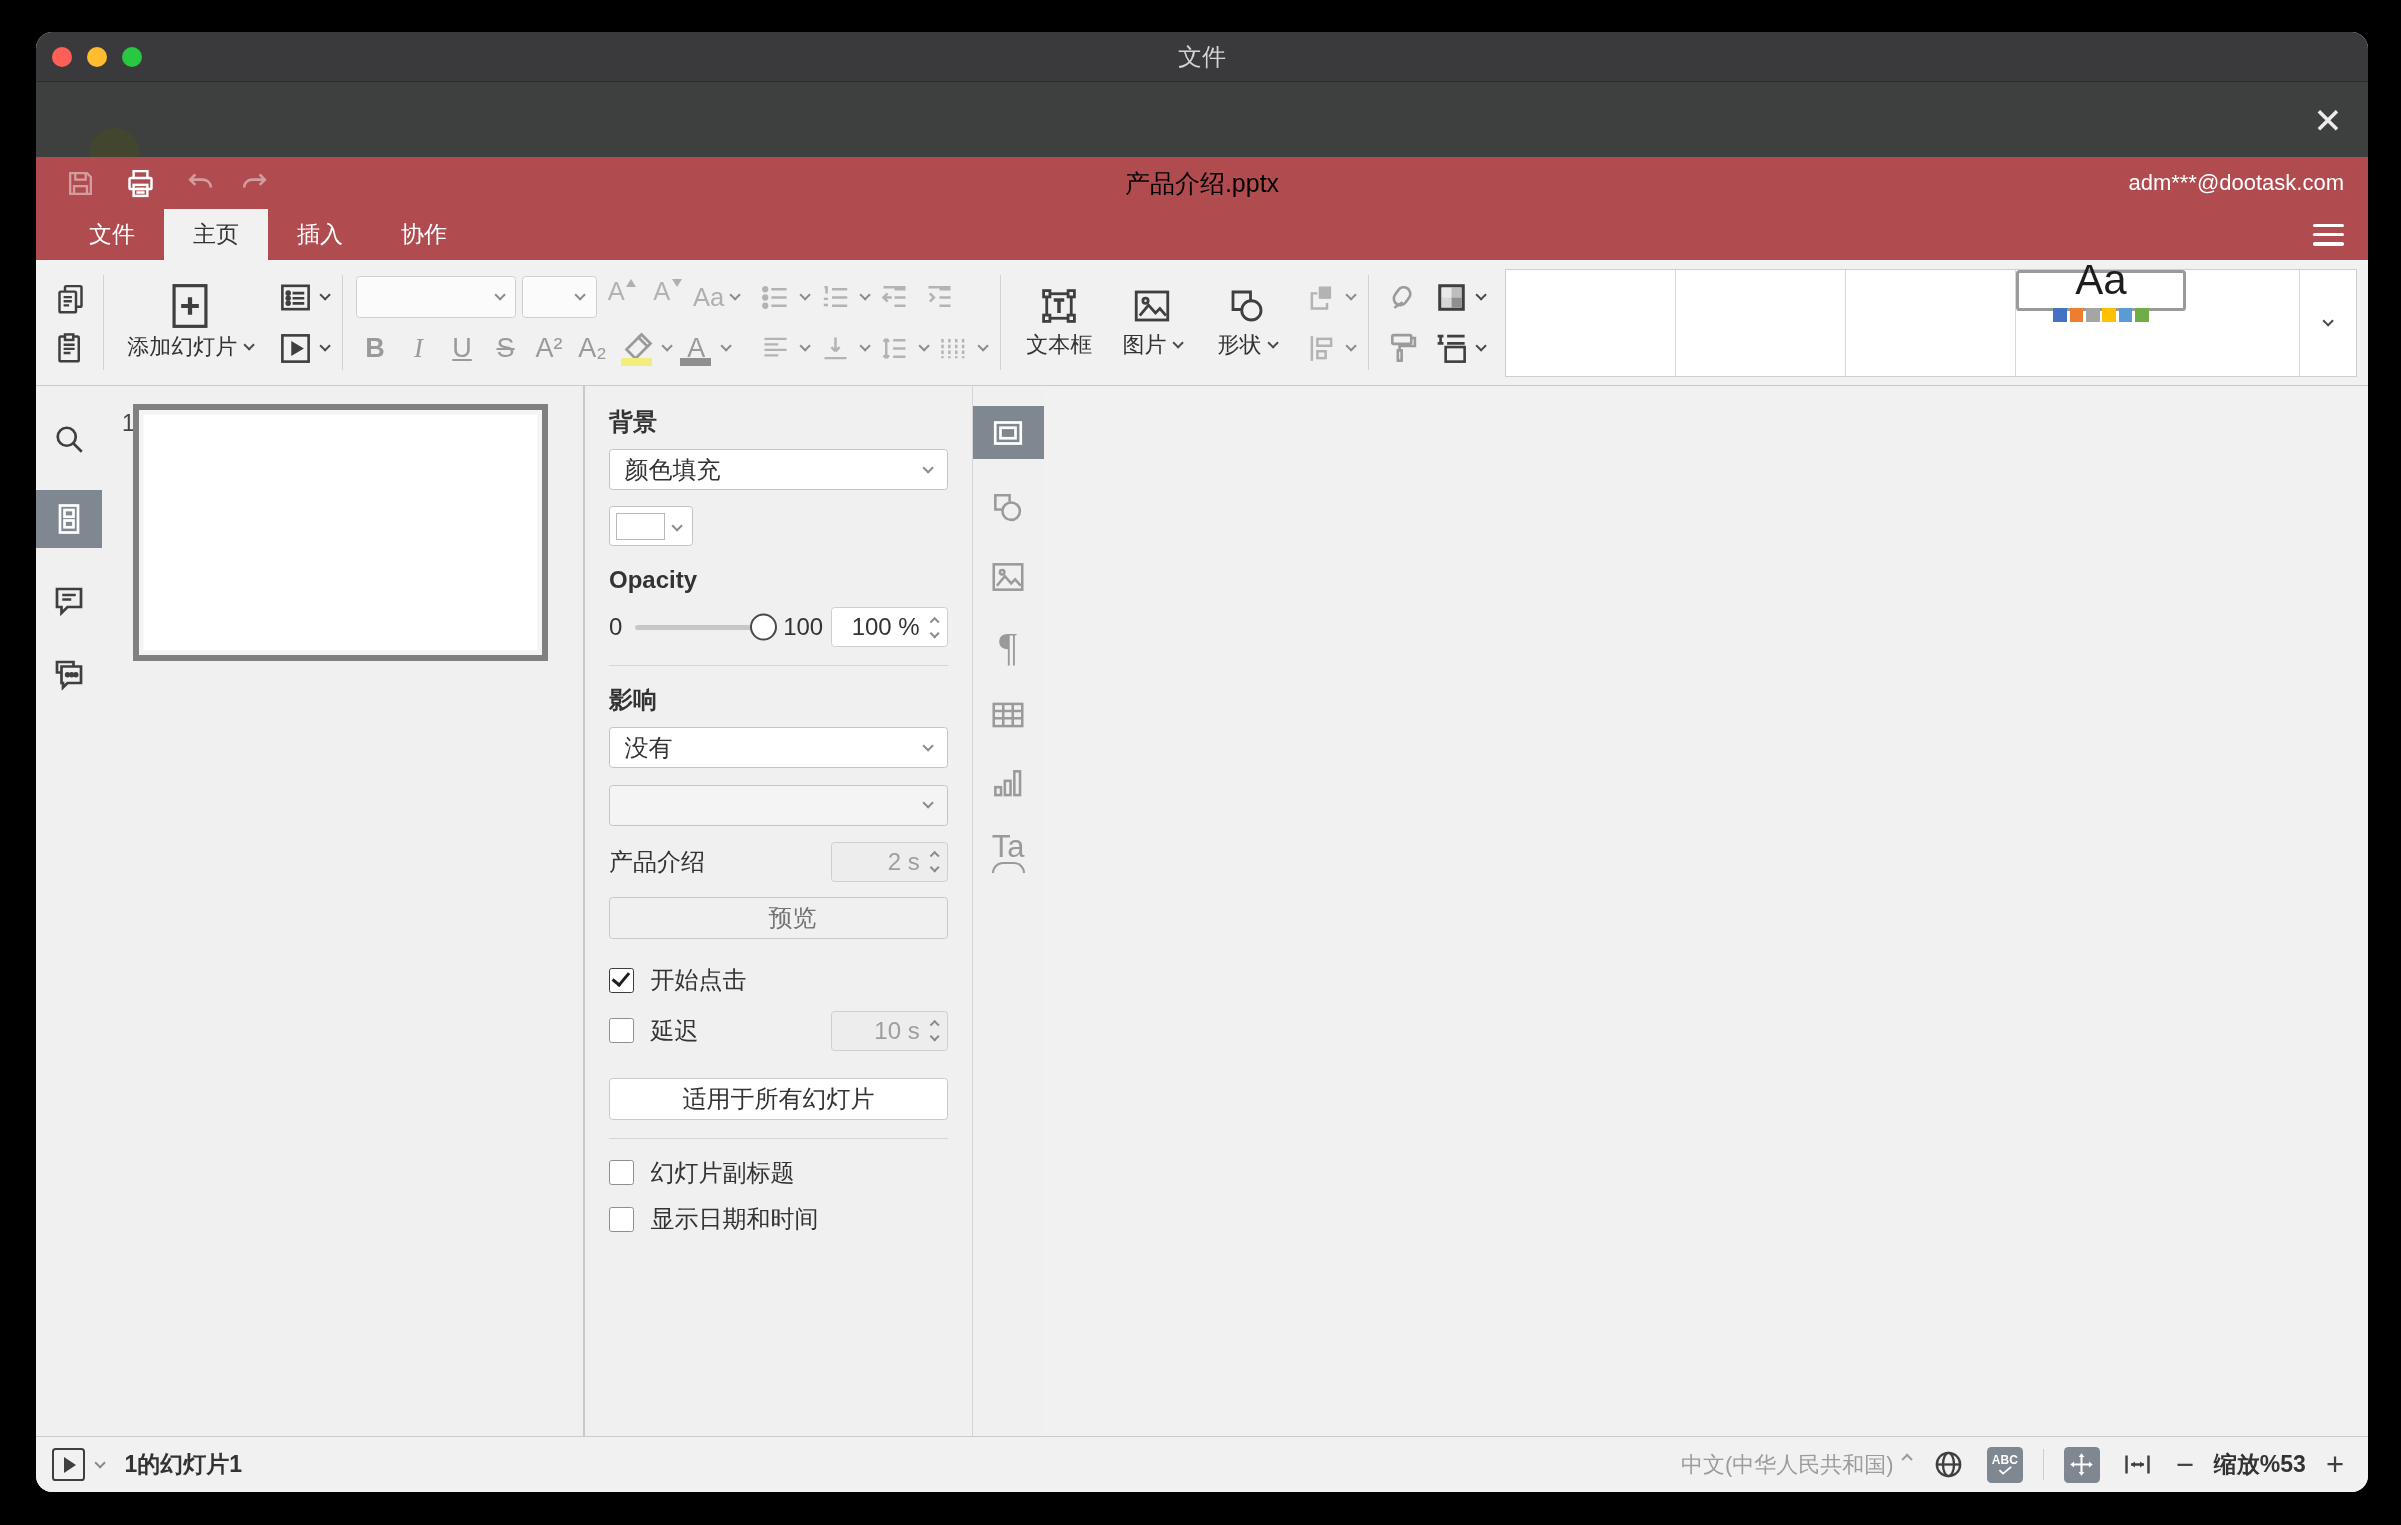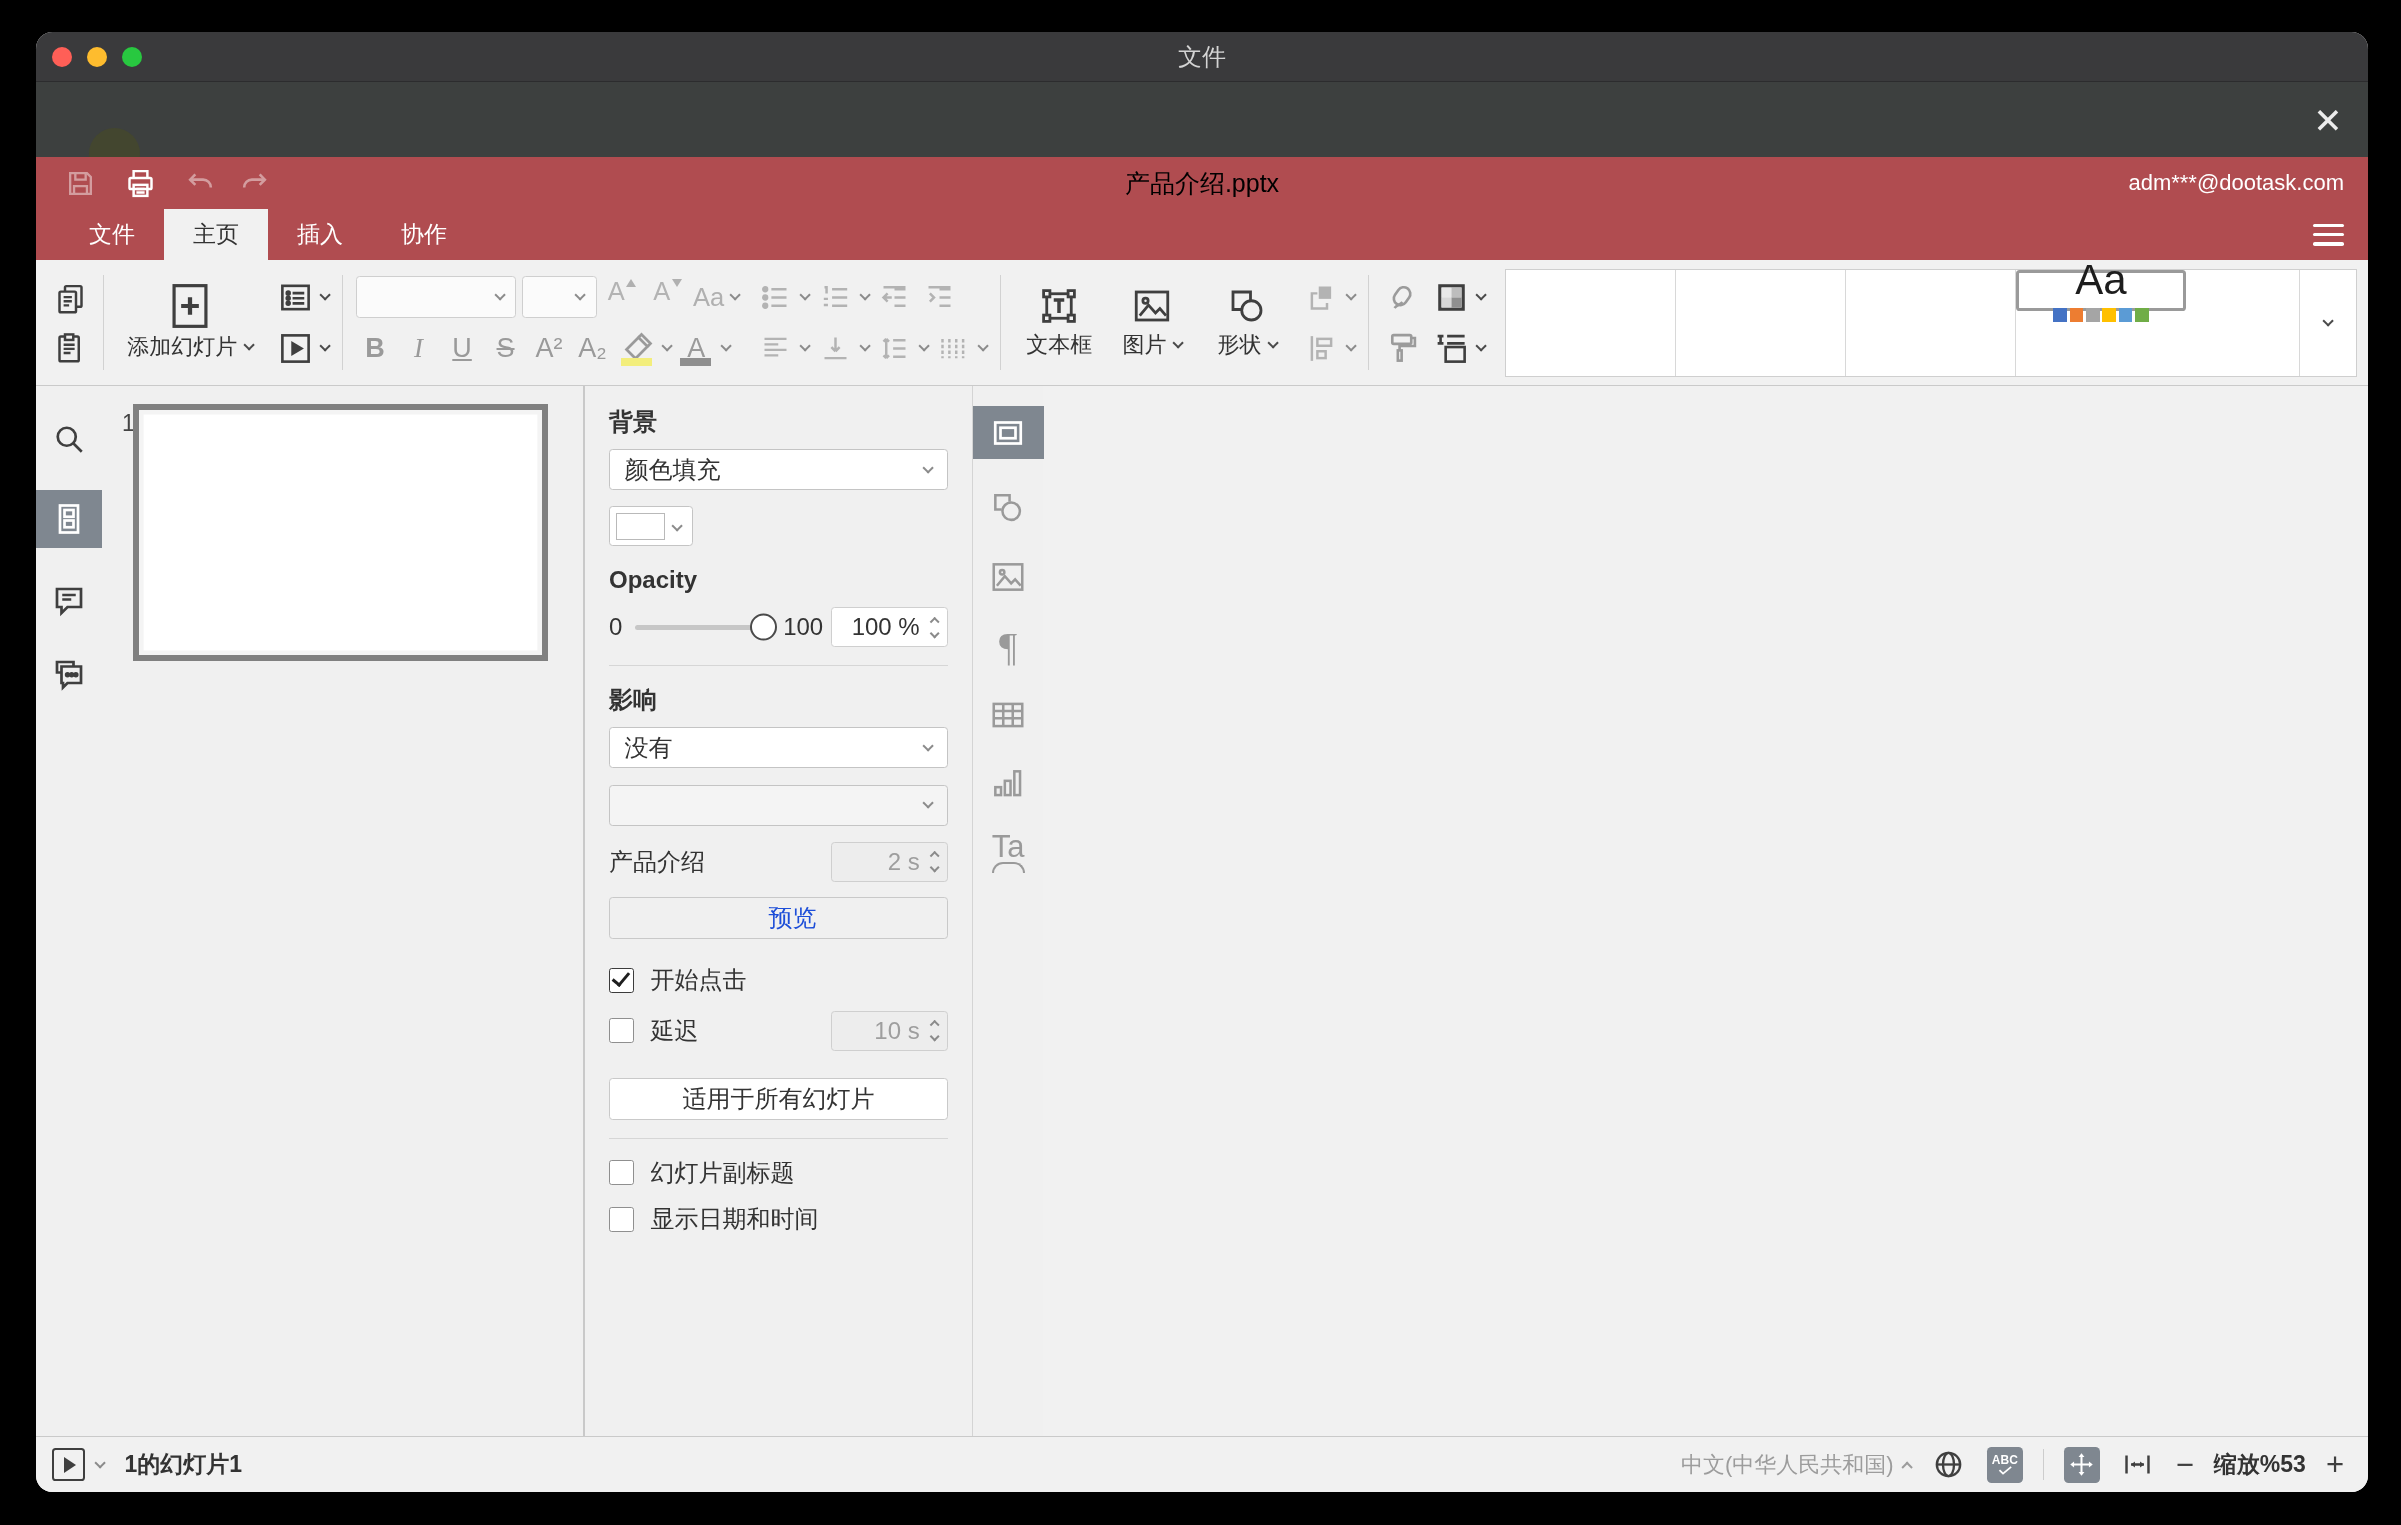--- a/index.html
+++ b/index.html
@@ -123,21 +123,21 @@
   .prow { display:flex; align-items:center; margin:14.6px 0; }
   .prow .spin { margin-left:auto; }
   .cb { width:25px; height:25px; border:1.8px solid #8f8f8f; border-radius:2.7px; background:#fff;
     position:relative; flex:0 0 auto; }
   .cb.on { border-color:#3c3c3c; }
   .cb.on::after { content:""; position:absolute; left:6.4px; top:0.9px; width:7.3px; height:13.7px;
     border-right:3.1px solid #1e1e1e; border-bottom:3.1px solid #1e1e1e; transform:rotate(40deg); }
   .cb + span { margin-left:16.4px; }
   .btn { height:42px; border:0.9px solid #c9c9c9; border-radius:3.6px; background:#fff; display:flex;
     align-items:center; justify-content:center; font-size:24px; color:#333; margin:9px 0; }
-  .btn.dis { background:transparent; color:#1d4ed8;padding-left:28px; }
+  .btn.dis { background:transparent; color:#737373;padding-left:28px; }
 
   
   .rstrip { width:71px; background:#f0f0f0; border-left:0.9px solid #d4d4d4; display:flex; flex-direction:column;
     align-items:center; flex:0 0 auto; color:#9a9a9a; }
   .rstrip .selblock { margin-top:20px; width:71px; height:53px; background:#7f8790; color:#fff;
     display:flex; align-items:center; justify-content:center; }
   .rstrip .ib { margin-top:29px; color:#9a9a9a; }
   .para-glyph { font-size:40px; color:#9a9a9a; font-family:"Liberation Serif","DejaVu Serif",serif; }
   .ta-glyph { font-size:31px; color:#9a9a9a; line-height:.9; text-align:center; }
   .ta-glyph .arc { display:block; width:33px; height:11px; border:2.3px solid #9a9a9a; border-bottom:none;
@@ -145,21 +145,21 @@
 
   
   .status { height:56px; background:#f1f1f1; border-top:0.9px solid #cacaca; display:flex; align-items:center;
     padding:0 24px 0 16.4px; flex:0 0 auto; }
   .playbtn { width:33px; height:33px; border:2.2px solid #3f3f3f; border-radius:3.6px; display:flex;
     align-items:center; justify-content:center; }
   .playbtn .tri { width:0; height:0; border-left:12.8px solid #3f3f3f; border-top:8.2px solid transparent;
     border-bottom:8.2px solid transparent; margin-left:2.7px; }
   .slideinfo { font-size:23px; font-weight:600; color:#333; margin-left:20px; }
   .sright { margin-left:auto; display:flex; align-items:center; gap:20px; }
-  .lang { font-size:22px; color:#9c9c9c; display:flex; align-items:center; gap:9px; }
+  .lang { font-size:22px; color:#9c9c9c; display:flex; align-items:flex-start; gap:9px; }
   .chv.up { transform:rotate(-135deg); margin-top:5.5px; }
   .sq { width:36px; height:36px; border-radius:4.6px; display:flex; align-items:center; justify-content:center; color:#3f3f3f; }
   .sq.on { background:#7f8790; color:#fff; }
   .abc { font-size:12px; font-weight:700; line-height:1; display:flex; flex-direction:column; align-items:center; }
   .vsep { width:0.9px; height:31px; background:#cdcdcd; }
   .zoomtxt { font-size:23px; font-weight:700; color:#333; }
   .pm { font-size:31px; color:#3f3f3f; line-height:1; font-weight:400; }
   svg { display:block; }
 </style>
 </head>

